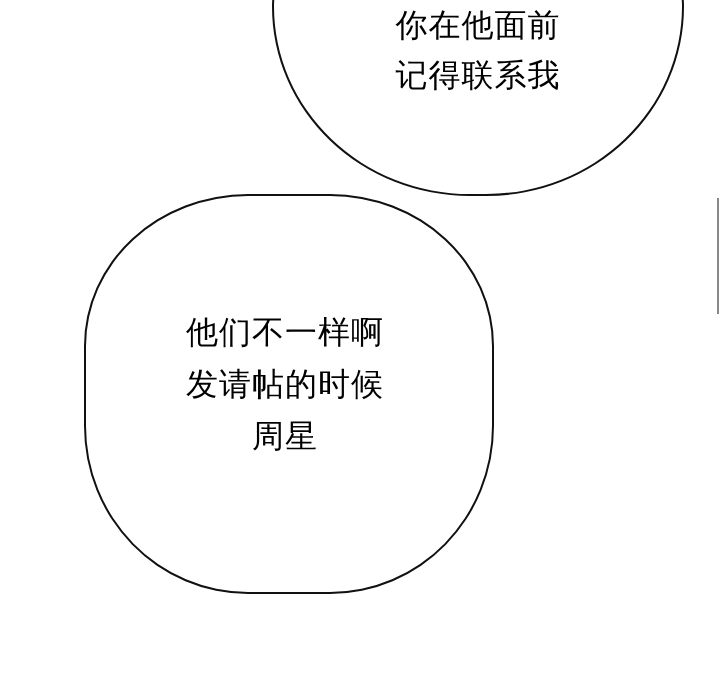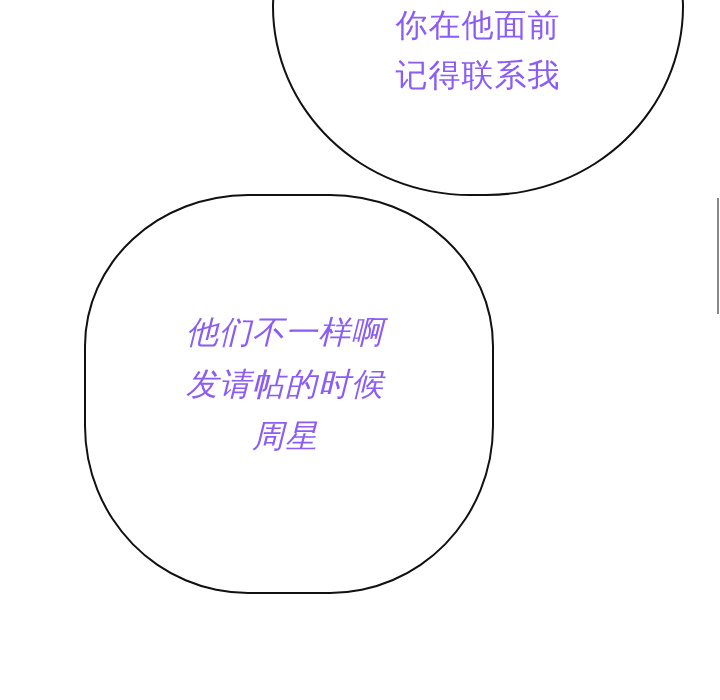--- a/index.html
+++ b/index.html
@@ -1,24 +1,24 @@
 <!DOCTYPE html>
 <html><head>
 <meta charset="utf-8">
 <style>
   html, body { margin:0; padding:0; }
   body { width:720px; height:700px; background:#ffffff; position:relative; overflow:hidden;
          font-family: "DejaVu Sans", sans-serif; }
   .bubble { position:absolute; background:#fff; border:2.5px solid #111; box-sizing:border-box; }
   #b1 { left:272px; top:-120px; width:412px; height:316px; border-radius:46% 46% 48% 48% / 40% 40% 60% 60%; }
   #b2 { left:84px; top:194px; width:410px; height:400px; border-radius:40% 40% 40% 40% / 38% 38% 42% 42%; }
-  .text { position:absolute; text-align:center; color:#8b5cf6; font-size:32px; line-height:52px; letter-spacing:1px; }
+  .text { position:absolute; text-align:center; color:#000000; font-size:32px; line-height:52px; letter-spacing:1px; }
   .text div { white-space:nowrap; }
   #t1 { left:378px; top:0px; width:200px; line-height:50px; }
-  #t2 { left:160px; top:306px; width:250px;font-style:italic; }
+  #t2 { left:160px; top:306px; width:250px; }
   .edge { position:absolute; left:717px; top:198px; width:2px; height:116px; background:#888; }
 </style>
 </head>
 <body>
 
 <div class="bubble" id="b1"></div>
 <div class="text" id="t1">
   <div>你在他面前</div>
   <div>记得联系我</div>
 </div>

